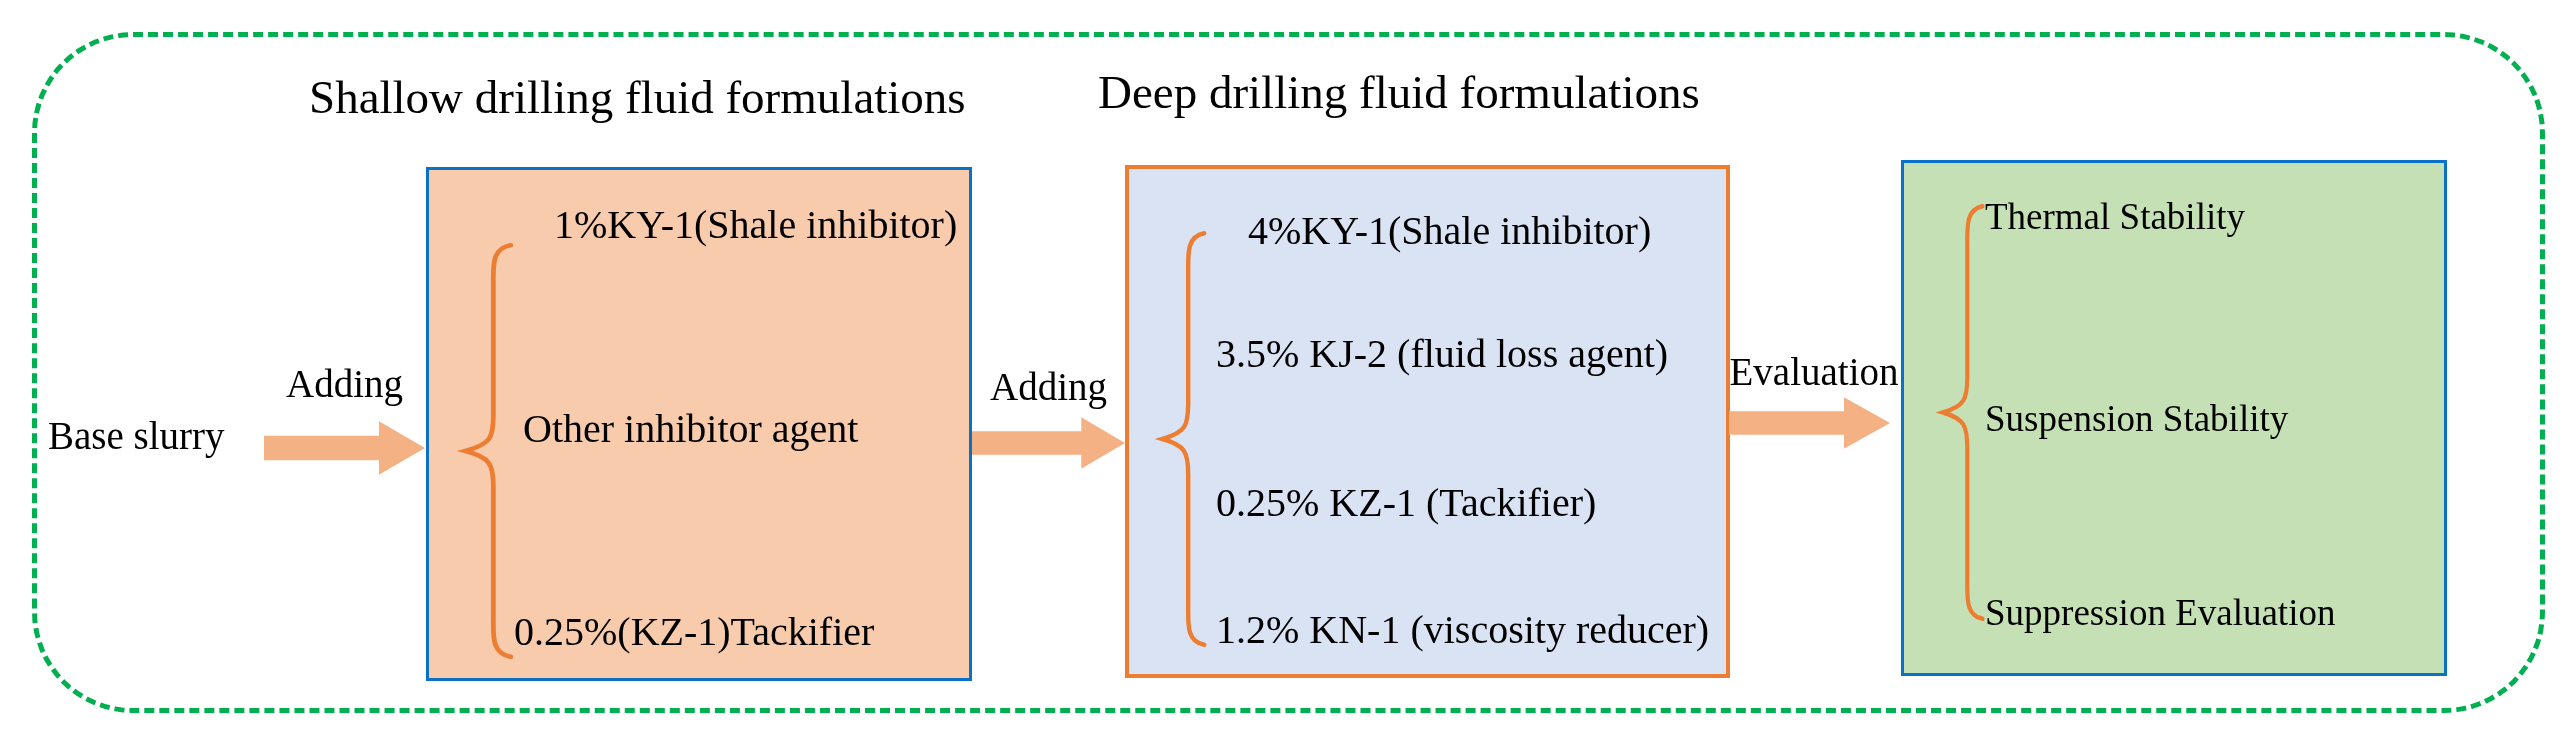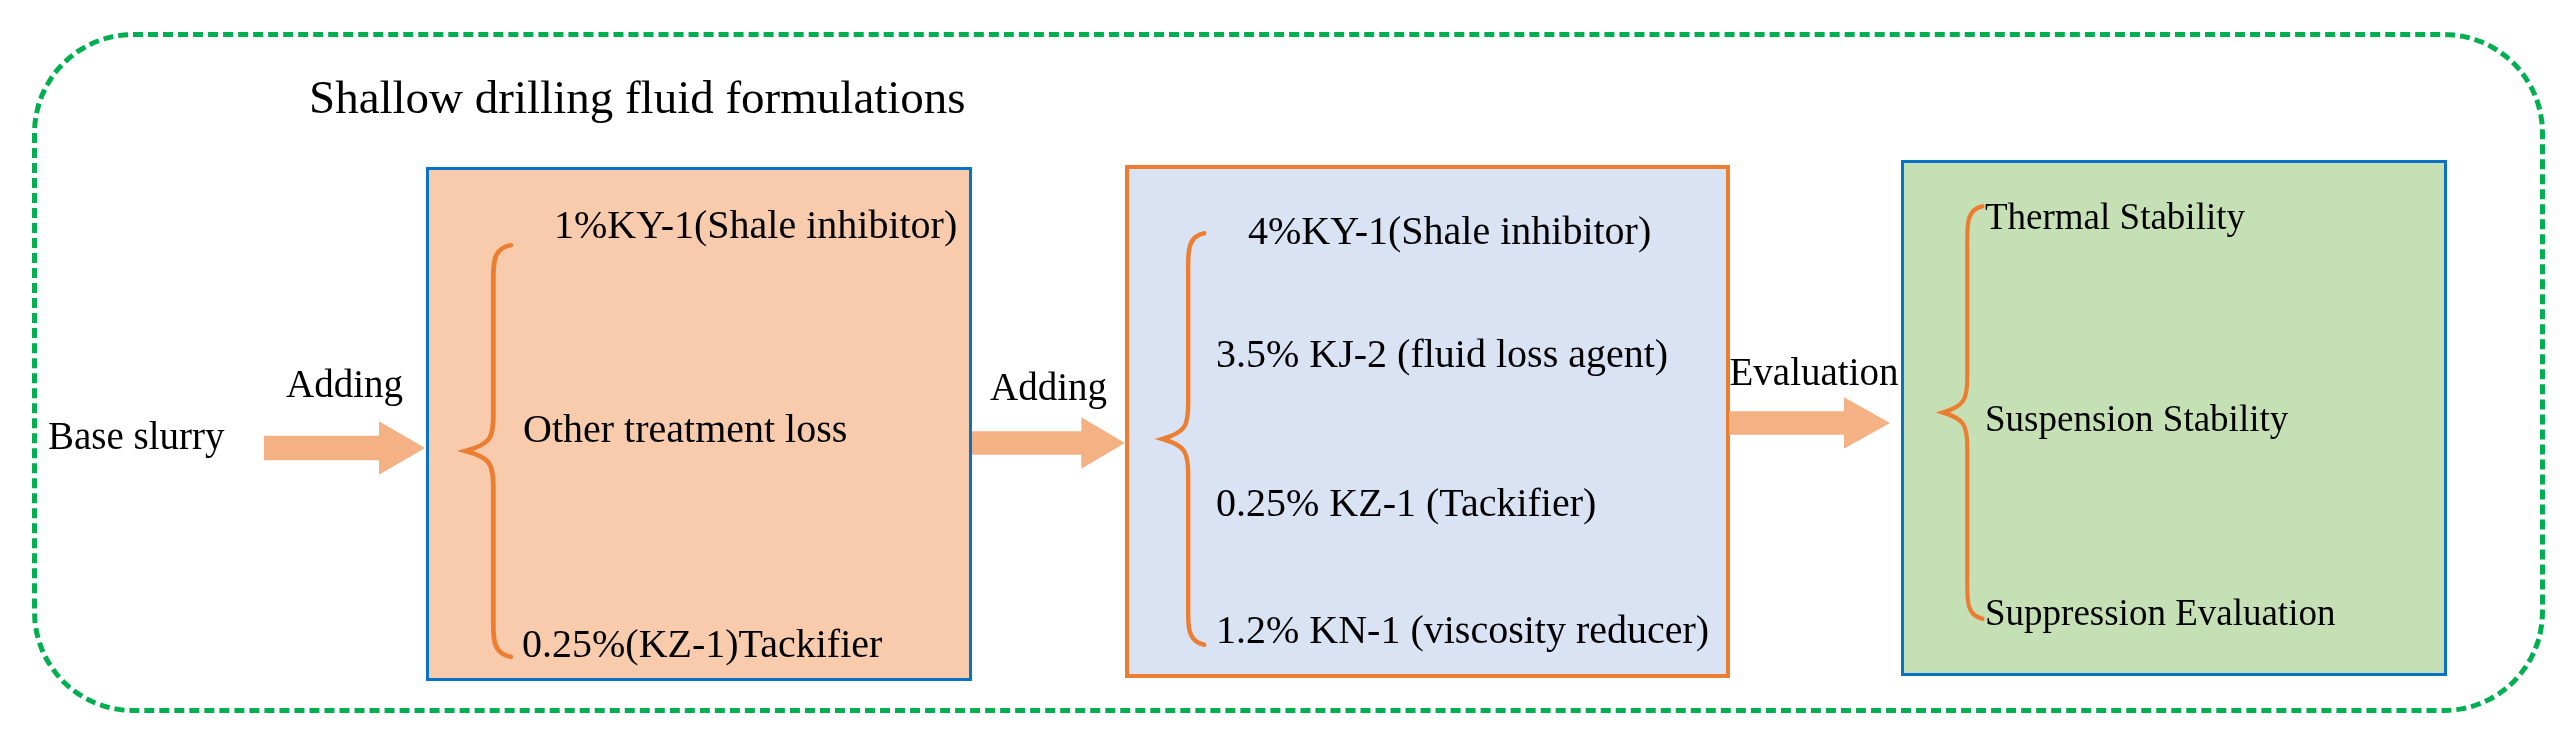--- a/index.html
+++ b/index.html
@@ -56,21 +56,21 @@
   }
   .box-item{
     position:absolute;
     font-size:40px;line-height:1;
     white-space:nowrap;
   }
   .box-eval .box-item{font-size:37px;}
   
   .s-item-0{left:125px;top:35px;}
   .s-item-1{left:94px;top:239px;}
-  .s-item-2{left:93px;top:442px;margin-top:12px;}
+  .s-item-2{left:85px;top:442px;}
   
   .d-item-0{left:119px;top:42px;}
   .d-item-1{left:87px;top:165px;text-align:center;}
   .d-item-2{left:87px;top:314px;}
   .d-item-3{left:87px;top:441px;}
   
   .e-item-0{left:81px;top:35px;}
   .e-item-1{left:81px;top:237px;}
   .e-item-2{left:81px;top:431px;}
   .brace{
@@ -93,34 +93,35 @@
   .arrow-3{left:1729px;top:394px;width:161px;height:58px;}
 </style>
 </head>
 <body>
 
 <div class="canvas">
 
   <div class="frame"></div>
 
   <div class="title title-shallow">Shallow drilling fluid formulations</div>
+  <div class="title title-deep">Deep drilling fluid formulations</div>
 
   <div class="flow-label base-slurry">Base slurry</div>
 
   <div class="flow-label label-center adding-1">Adding</div>
   <svg class="arrow arrow-1" viewBox="0 0 210 74" preserveAspectRatio="none">
     <polygon points="0,22 150,22 150,4 210,37 150,70 150,52 0,52"></polygon>
   </svg>
 
   <div class="box box-shallow">
     <svg class="brace brace-shallow" viewBox="0 0 70 520" preserveAspectRatio="none">
       <path d="M64,4 C42,8 44,30 44,52 L44,216 C44,244 40,252 12,260 C40,268 44,276 44,304 L44,468 C44,490 42,512 64,516"></path>
     </svg>
     <div class="box-item s-item-0">1%KY-1(Shale inhibitor)</div>
-    <div class="box-item s-item-1">Other treatment loss</div>
+    <div class="box-item s-item-1">Other inhibitor agent</div>
     <div class="box-item s-item-2">0.25%(KZ-1)Tackifier</div>
   </div>
 
   <div class="flow-label label-center adding-2">Adding</div>
   <svg class="arrow arrow-2" viewBox="0 0 210 74" preserveAspectRatio="none">
     <polygon points="0,22 150,22 150,4 210,37 150,70 150,52 0,52"></polygon>
   </svg>
 
   <div class="box box-deep">
     <svg class="brace brace-deep" viewBox="0 0 70 520" preserveAspectRatio="none">

